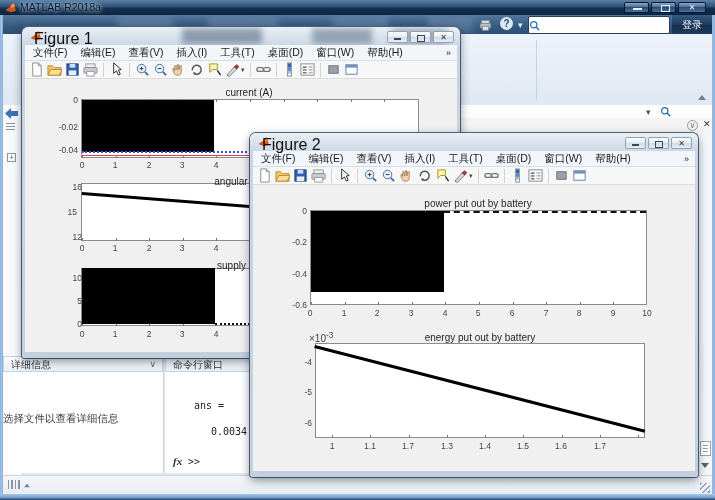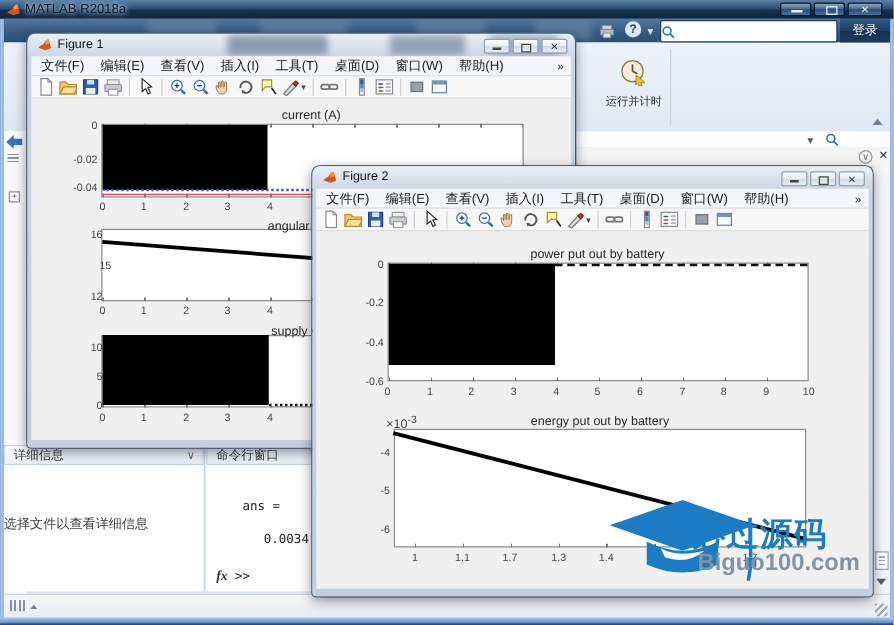--- a/index.html
+++ b/index.html
@@ -51,21 +51,21 @@
     background:linear-gradient(#f4f7fa,#e7ecf2);border-top:1px solid #cdd6e0;}
   .sborder{background:linear-gradient(90deg,#7fa8d9,#a9c7e8 40%,#7fa8d9);z-index:5;}
   .grip{right:2px;bottom:2px;width:10px;height:10px;z-index:6;
     background:repeating-linear-gradient(135deg,#9aa8b8 0 1.5px,transparent 1.5px 4px);}
   
   .figwin{z-index:10;border-radius:6px 6px 3px 3px;
     background:linear-gradient(#e9eff6,#c9d5e2 20px,#c2cfdd);
     box-shadow:0 3px 10px rgba(10,20,40,.5),0 0 0 1px #5a6c80;}
   .fw-titlebar{position:absolute;left:0;top:0;width:100%;height:18px;overflow:hidden;
     border-radius:6px 6px 0 0;}
-  .fw-title{position:absolute;left:24px;top:3px;font-size:10px;color:#101010;z-index:3;}
+  .fw-title{position:absolute;left:12px;top:3px;font-size:16px;color:#101010;z-index:3;}
   .fwbtn{position:absolute;top:4px;height:12px;width:21px;border:1px solid #8fa3b8;
     border-radius:2px;box-sizing:border-box;z-index:3;
     background:linear-gradient(#fdfeff,#e3ebf2 50%,#cfdae6 50%,#e7eef5);}
   .fwbtn .g-min{position:absolute;left:6px;bottom:2px;width:7px;height:2px;background:#444;}
   .fwbtn .g-max{position:absolute;left:6px;top:3px;width:6px;height:5px;border:1.5px solid #444;}
   .fwbtn .g-x{position:absolute;left:0;top:0;width:100%;text-align:center;
     font-size:8px;line-height:11px;color:#333;font-weight:bold;}
   .fw-menubar{position:absolute;left:3px;height:16px;background:#f2f5f9;
     border-bottom:1px solid #d8dee6;display:flex;align-items:center;gap:13px;
     padding-left:8px;box-sizing:border-box;}
@@ -235,26 +235,20 @@
        background:#dce8f4;color:#2a4d74;font-size:10px;font-weight:bold;text-align:center;line-height:13px">?</div>
   <div class="abs chev" style="left:518px;top:20px;z-index:3;color:#dfe9f4">▾</div>
   <div class="abs searchbox">
     <svg style="width:11px;height:11px;margin-right:3px">
         <use href="#sym-search"></use>
       </svg>
   </div>
   <div class="abs loginbtn">登录</div>
 
   <div class="abs toolstrip"></div>
-  <div class="abs runtime">
-    <svg style="width:24px;height:22px">
-        <use href="#sym-clock"></use>
-      </svg>
-    <div class="lbl">运行并计时</div>
-  </div>
   <div class="abs vsep-ts"></div>
   <div class="abs tri-up" style="left:698px;top:95px;z-index:2"></div>
 
   <div class="abs whiteband">
     <div class="abs chev" style="left:643px;top:2px">▾</div>
     <svg class="abs" style="left:657px;top:1px;width:11px;height:11px">
         <use href="#sym-search"></use>
       </svg>
   </div>
   <div class="abs banner">
@@ -418,21 +412,21 @@
       <div class="xl" style="left:90px;top:81px">1</div>
       <div class="xl" style="left:124px;top:81px">2</div>
       <div class="xl" style="left:157px;top:81px">3</div>
       <div class="xl" style="left:191px;top:81px">4</div>
 
       <div class="ptitle" style="left:224px;top:97px">angular velocity</div>
       <div class="axes" style="left:56px;top:104px;width:338px;height:58px"></div>
       <div class="tx" style="left:57px;top:159px;width:336px"></div>
       <div class="dline" style="left:57px;top:113px;width:338px;transform:rotate(4.4deg)"></div>
       <div class="yl" style="left:23px;top:103px">16</div>
-      <div class="yl" style="left:30px;top:128px">15</div>
+      <div class="yl" style="left:18px;top:128px">15</div>
       <div class="yl" style="left:23px;top:153px">12</div>
       <div class="xl" style="left:57px;top:164px">0</div>
       <div class="xl" style="left:90px;top:164px">1</div>
       <div class="xl" style="left:124px;top:164px">2</div>
       <div class="xl" style="left:157px;top:164px">3</div>
       <div class="xl" style="left:191px;top:164px">4</div>
 
       <div class="ptitle" style="left:224px;top:181px">supply voltage</div>
       <div class="axes" style="left:56px;top:189px;width:338px;height:58px"></div>
       <div class="tx" style="left:57px;top:244px;width:336px"></div>
@@ -570,21 +564,14 @@
       <div class="xl" style="left:117px;top:256px">1.1</div>
       <div class="xl" style="left:155px;top:256px">1.7</div>
       <div class="xl" style="left:194px;top:256px">1.3</div>
       <div class="xl" style="left:232px;top:256px">1.4</div>
       <div class="xl" style="left:270px;top:256px">1.5</div>
       <div class="xl" style="left:308px;top:256px">1.6</div>
       <div class="xl" style="left:347px;top:256px">1.7</div>
     </div>
   </div>
 
-  <div class="abs wmark">
-    <svg style="position:absolute;left:0;top:6px;width:120px;height:74px">
-        <use href="#sym-cap"></use>
-      </svg>
-    <div class="wm-cn">必过源码</div>
-    <div class="wm-en">Biguo100.com</div>
-  </div>
 
 </div>
 
 </body></html>

